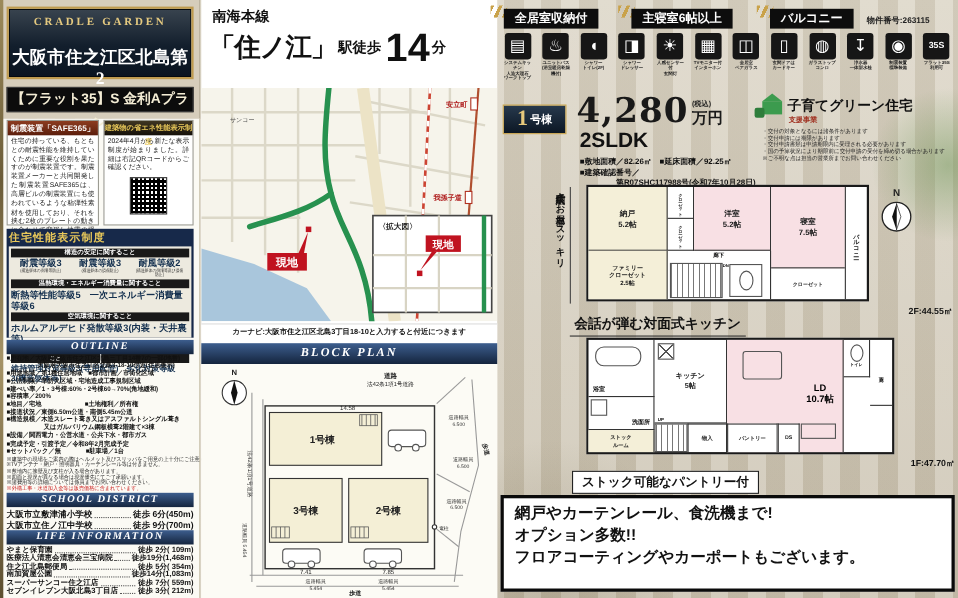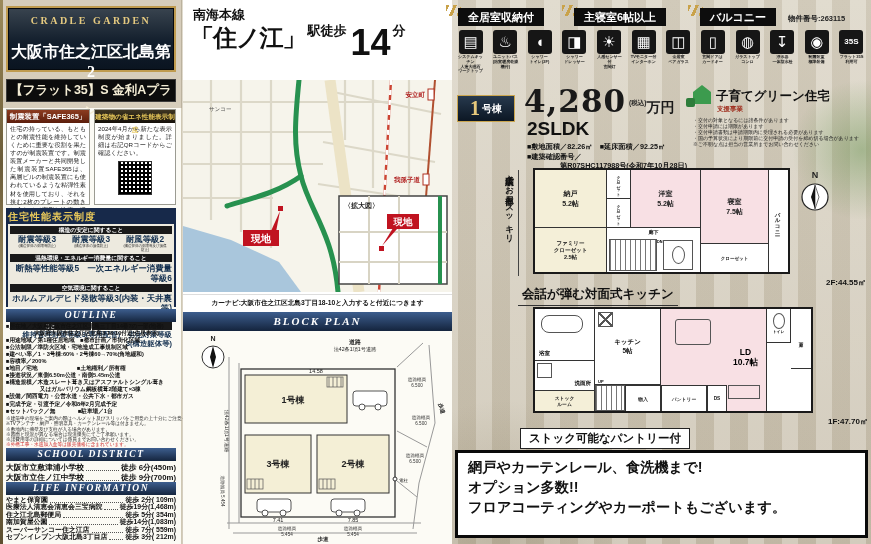--- a/index.html
+++ b/index.html
@@ -31,37 +31,37 @@
       background-image:repeating-linear-gradient(0deg,#000 0 2px,transparent 2px 4px),
                        repeating-linear-gradient(90deg,#000 0 2px,#fff 2px 4px)}
   .perf{left:6px;top:208px;width:170px;height:99px;background:#17294a;padding:2px}
   .perf-h{color:#e8c85a;font:bold 10px/14px sans-serif;letter-spacing:1px}
   .perf-b{background:#edeadf;height:79px;padding:2px;display:flex;flex-direction:column;gap:1px}
   .pbar{background:#191919;color:#fff;font:bold 5.8px/8px sans-serif;text-align:center}
   .pbar2{display:flex;gap:1px}.pbar2 div{flex:1;background:#191919;color:#fff;font:bold 5px/8px sans-serif;text-align:center}
   .pgrades{display:flex;text-align:center}
   .pg{flex:1}.pg b{display:block;color:#14304f;font-size:8.4px;line-height:1.05}
   .pg i{display:block;color:#333;font-style:normal;font-size:4.1px;transform:scaleX(.85);line-height:1.1}
-  .prow{color:#14304f;font-weight:bold;font-size:8.4px;text-align:right;line-height:1.2}
+  .prow{color:#14304f;font-weight:bold;font-size:8.4px;text-align:left;line-height:1.2}
   .prow.sm{font-size:7.4px}
   .sec-h{left:6px;width:170px;height:13px;background:linear-gradient(180deg,#3d5e8e,#15253e);
      color:#fff;text-align:center;font:italic bold 9.5px "Liberation Serif",serif;line-height:13px;letter-spacing:1.5px}
   .outline-b{left:6px;top:323px;width:172px;height:93px;overflow:hidden}
   .oline{font-size:6px;font-weight:bold;line-height:7.05px;white-space:nowrap;transform:scaleX(.94);transform-origin:0 0;color:#111}
   .notes{left:6px;top:416px;width:172px}
   .nline{font-size:5.1px;line-height:5.3px;white-space:nowrap;transform:scaleX(.92);transform-origin:0 0;color:#222}
   .nline.red{color:#c22}
   .leader{display:flex;align-items:flex-end;font-weight:bold;color:#111}
   .leader .dots{flex:1;border-bottom:1px dotted #555;margin:0 2px 2px}
   .schrows{left:6px;top:463px;width:170px}.schrows .leader{font-size:7.8px;height:10px}
   .liferows{left:6px;top:497px;width:170px}.liferows .leader{font-size:6.9px;height:7.5px}
   
   .mid-bg{left:183px;top:0;width:269px;height:544px;background:#fff}
   .tline{left:193px;top:6px;font:bold 13px sans-serif;color:#111}
-  .tbig{left:190px;top:22px;width:260px;display:flex;align-items:flex-start;color:#111}
+  .tbig{left:190px;top:22px;width:260px;display:flex;align-items:center;color:#111}
   .tsta{font:bold 24px sans-serif;letter-spacing:-1px}
   .twalk{font:bold 13px sans-serif;margin-left:2px}
   .tmin{font:bold 36px sans-serif;margin-left:4px}
   .tunit{font:bold 13px sans-serif;margin-left:2px}
   .map{left:183px;top:80px;width:269px;height:212px}
   .mcap{left:183px;top:294px;width:269px;height:15px;background:#fff;border-top:1px solid #ddd;
         font:bold 6.7px/15px sans-serif;text-align:center;color:#111}
   .bph{left:183px;top:312px;width:269px;height:19px;background:linear-gradient(180deg,#3d5e8e,#14243d);
        color:#fff;font:italic bold 11px/19px "Liberation Serif",serif;text-align:center;letter-spacing:2px}
   .bplan{left:183px;top:331px;width:269px;height:213px;background:#fcfbf5}
@@ -75,21 +75,21 @@
             font-size:15px;line-height:24px;overflow:hidden}
   .feat:last-child .sq{font:bold 8px/24px sans-serif;letter-spacing:0}
   .flbl{margin-top:1px;font-size:4.7px;line-height:1.12;font-weight:bold;color:#222;white-space:pre-line;
         transform:scale(.86);transform-origin:50% 0}
   .unitbadge{left:457px;top:95px;width:58px;height:27px;border:1px solid #caa54e;
      background:linear-gradient(180deg,#27394d,#0c1724);display:flex;align-items:center;justify-content:center;gap:2px}
   .uno{color:#e7c97c;font:bold 20px "Liberation Serif",serif}
   .usfx{color:#fff;font:bold 10px sans-serif}
   .priceline{left:524px;top:86px;display:flex;align-items:flex-end}
   .amount{font:bold 31px/1 "DejaVu Serif",serif;color:#191919;letter-spacing:1px}
-  .pcol{display:flex;flex-direction:row;align-items:flex-start;margin-left:3px;margin-bottom:0}
+  .pcol{display:flex;flex-direction:column;align-items:flex-start;margin-left:3px;margin-bottom:0}
   .tax{font-size:6.5px;font-weight:bold;color:#222}
   .cur{font:bold 14px sans-serif;color:#191919}
   .sldk{left:527px;top:118px;font:bold 19px sans-serif;color:#111}
   .arealine{left:527px;top:142px;font:bold 7.2px sans-serif;color:#111}
   .conf1{left:527px;top:152px;font:bold 7.2px sans-serif;color:#111}
   .conf2{left:560px;top:161px;font:bold 7.2px sans-serif;color:#111}
   .kosodate{left:693px;top:88px;width:176px}
   .khead{display:flex;align-items:flex-end;gap:5px}
   .k-house{width:18px;height:12px;background:#3c9b4e;position:relative;margin-bottom:1px}
   .k-house::before{content:"";position:absolute;top:-7px;left:0;border-left:9px solid transparent;

